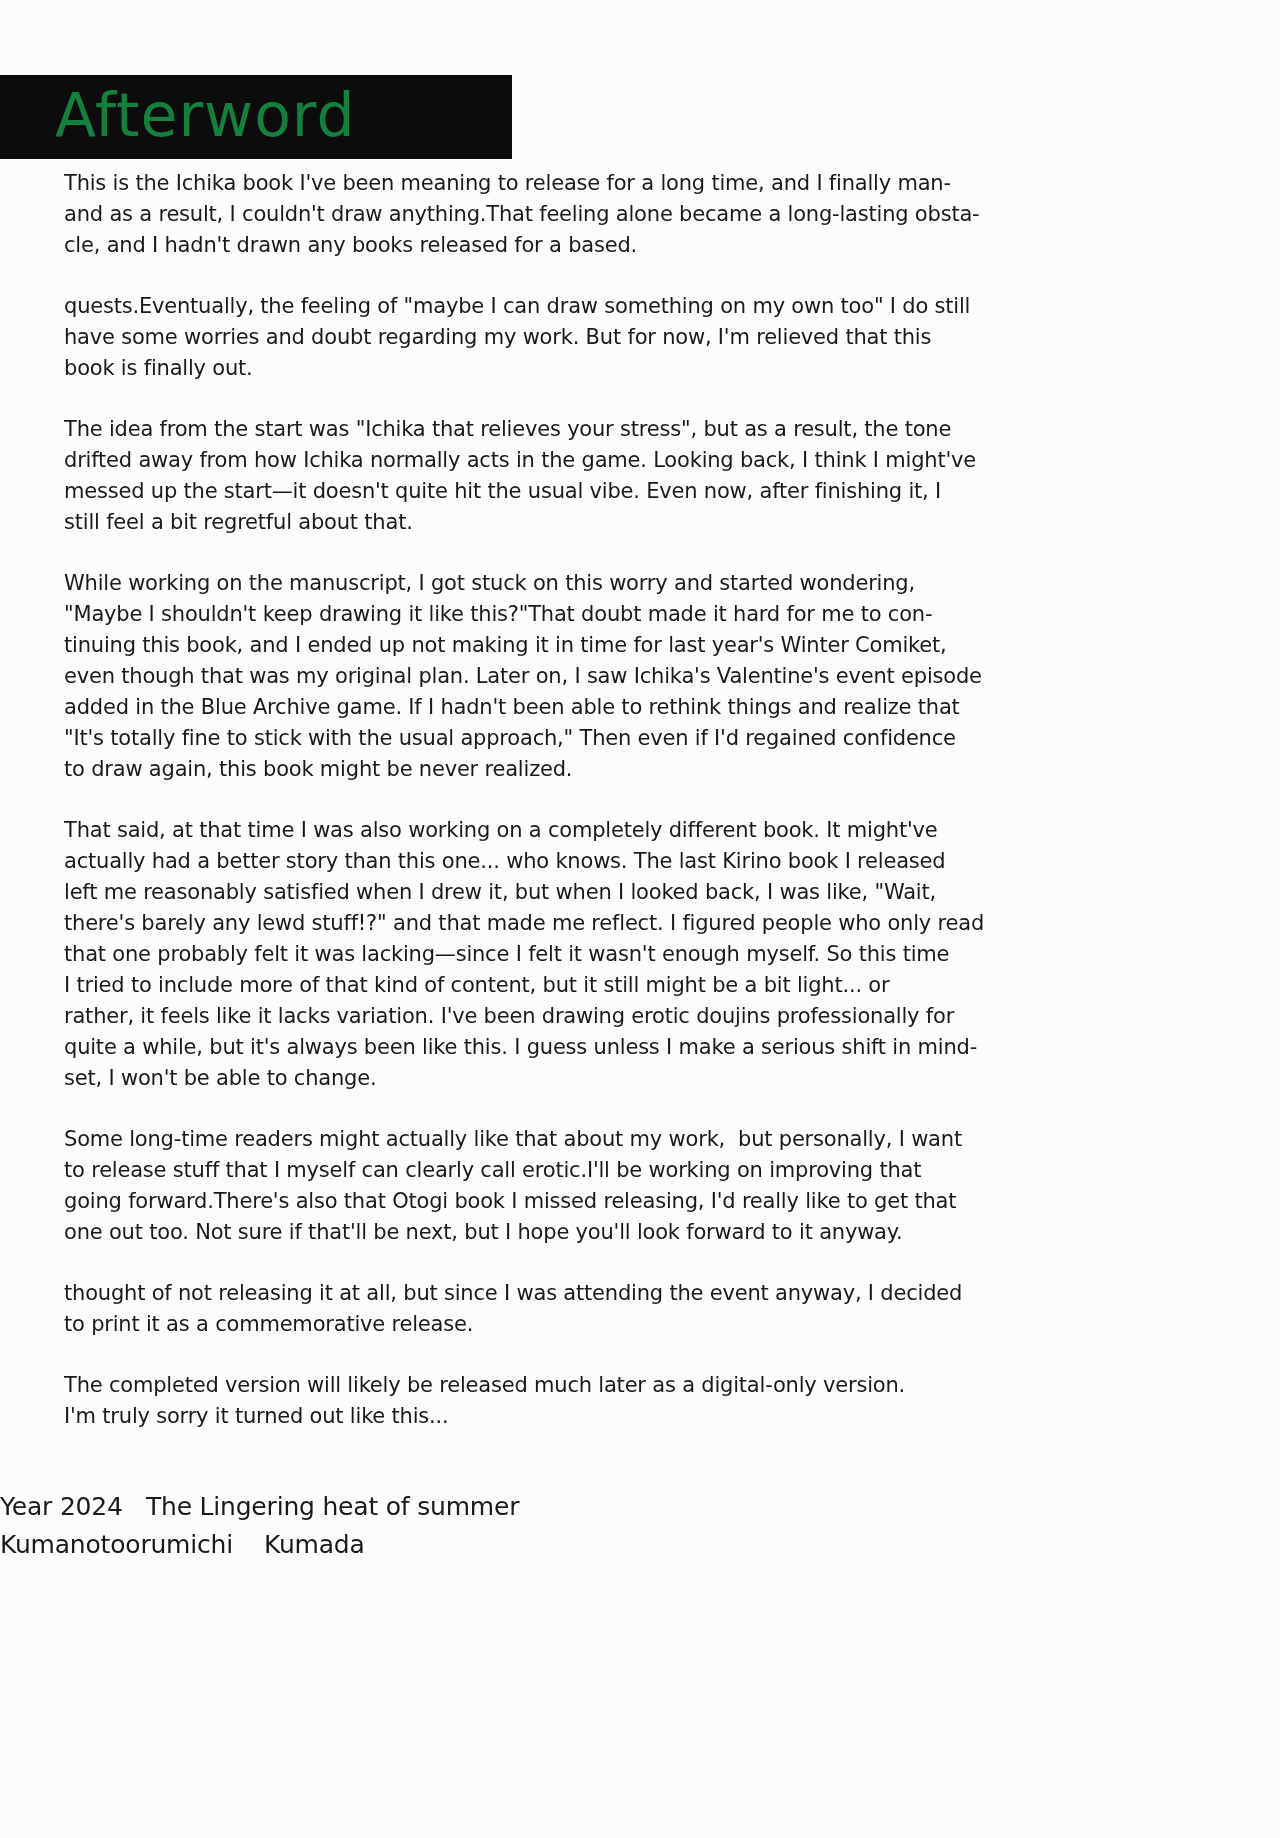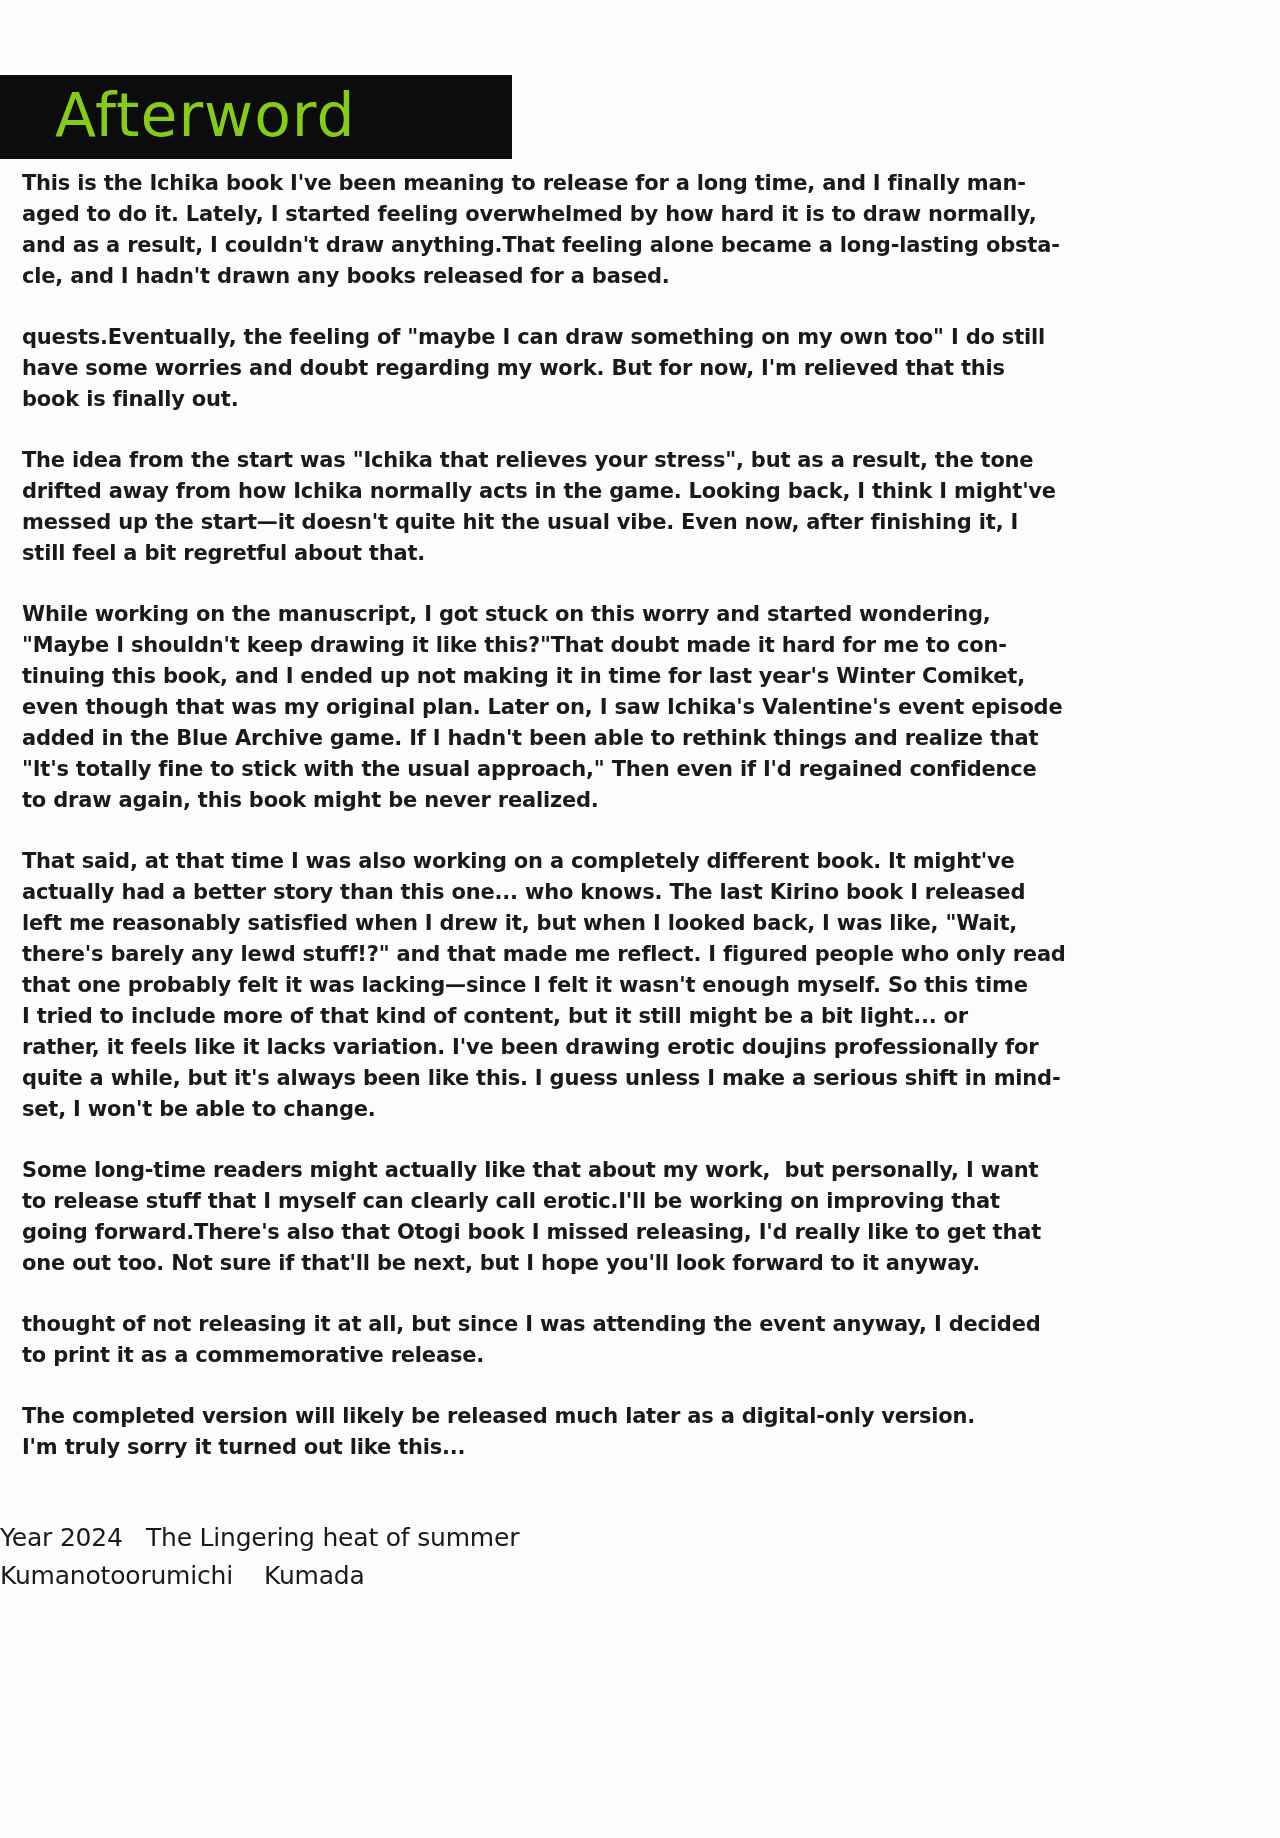--- a/index.html
+++ b/index.html
@@ -22,29 +22,28 @@
     width: 512px;
     height: 84px;
     background: #0c0c0c;
     display: flex;
     align-items: center;
   }
   .banner-title {
     padding-left: 55px;
     font-size: 60px;
     font-weight: 500;
-    color: #84cc16;
+    color: #15803d;
     letter-spacing: 1px;
     white-space: pre;
     line-height: 1;
     transform: translateY(-2px);
   }
   .body-text {
-    padding: 9px 0 0 22px;
-    font-weight: bold;
+    padding: 9px 0 0 64px;
   }
   .para {
     margin: 0 0 30px 0;
   }
   .line {
     font-size: 21px;
     line-height: 31px;
     white-space: pre;
     letter-spacing: -0.2px;
   }
@@ -64,21 +63,20 @@
 <body>
 
 <div class="page">
   <div class="banner">
     <span class="banner-title">Afterword</span>
   </div>
 
   <div class="body-text">
       <div class="para">
         <div class="line">This is the Ichika book I've been meaning to release for a long time, and I finally man-</div>
-        <div class="line">aged to do it. Lately, I started feeling overwhelmed by how hard it is to draw normally,</div>
         <div class="line">and as a result, I couldn't draw anything.That feeling alone became a long-lasting obsta-</div>
         <div class="line">cle, and I hadn't drawn any books released for a based.</div>
       </div>
       <div class="para">
         <div class="line">quests.Eventually, the feeling of "maybe I can draw something on my own too" I do still</div>
         <div class="line">have some worries and doubt regarding my work. But for now, I'm relieved that this</div>
         <div class="line">book is finally out.</div>
       </div>
       <div class="para">
         <div class="line">The idea from the start was "Ichika that relieves your stress", but as a result, the tone</div>

